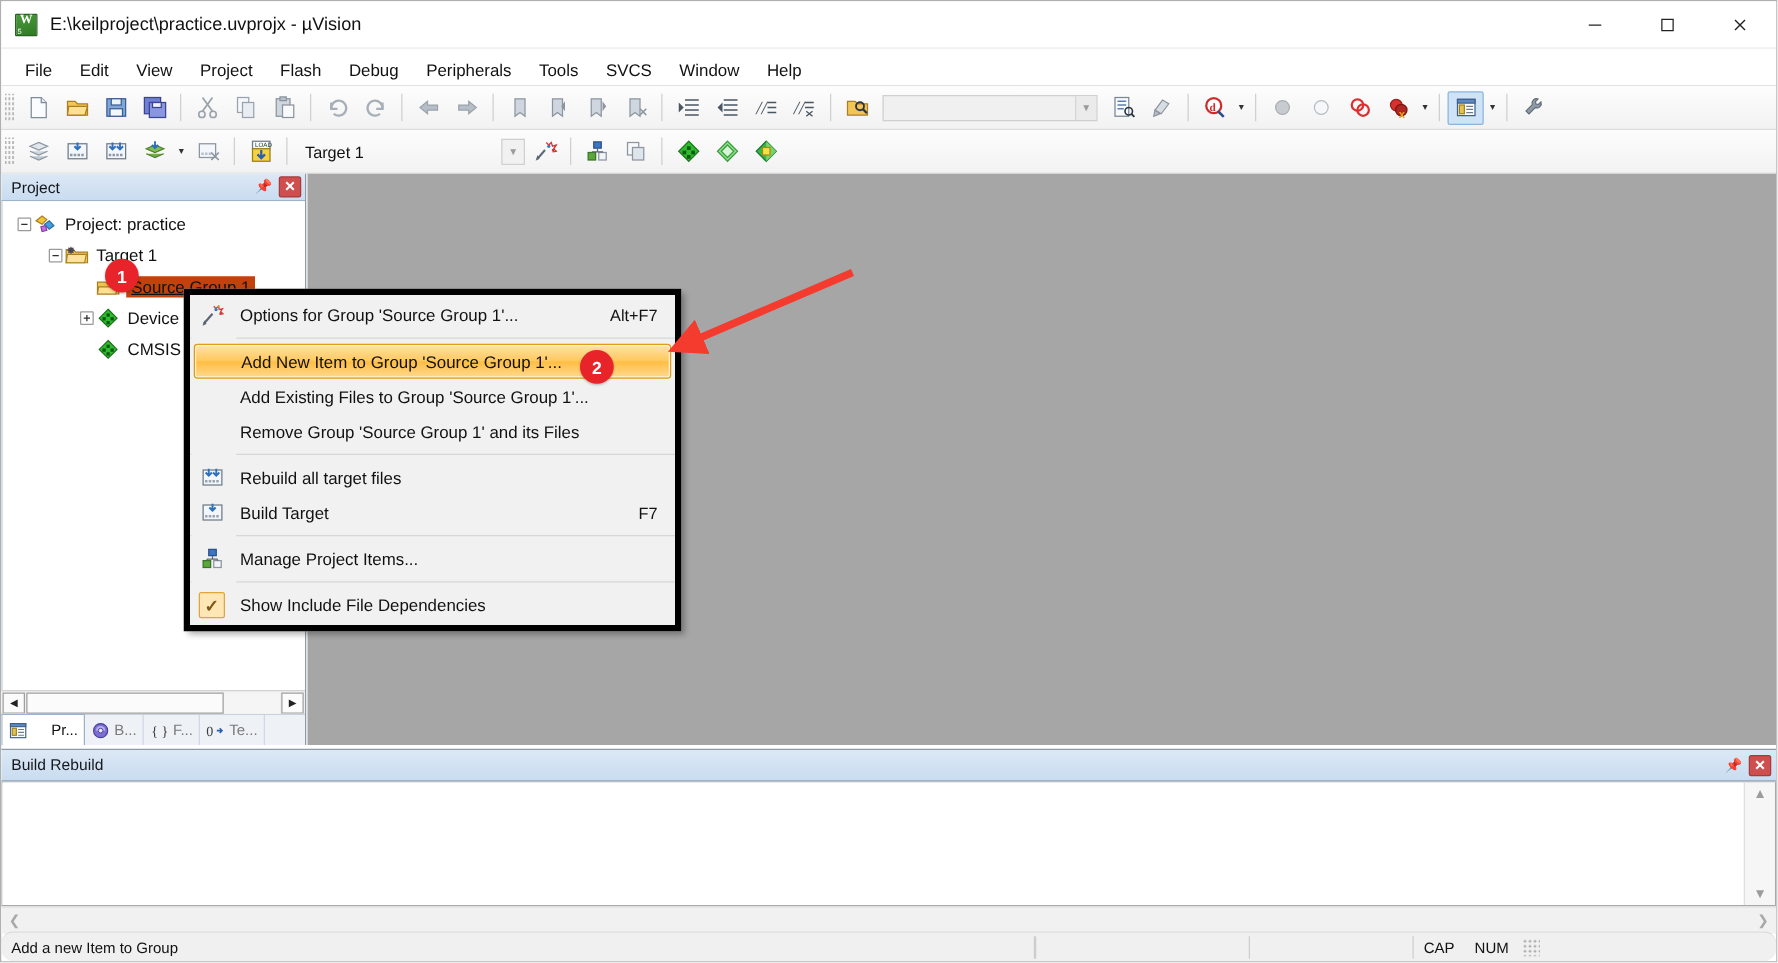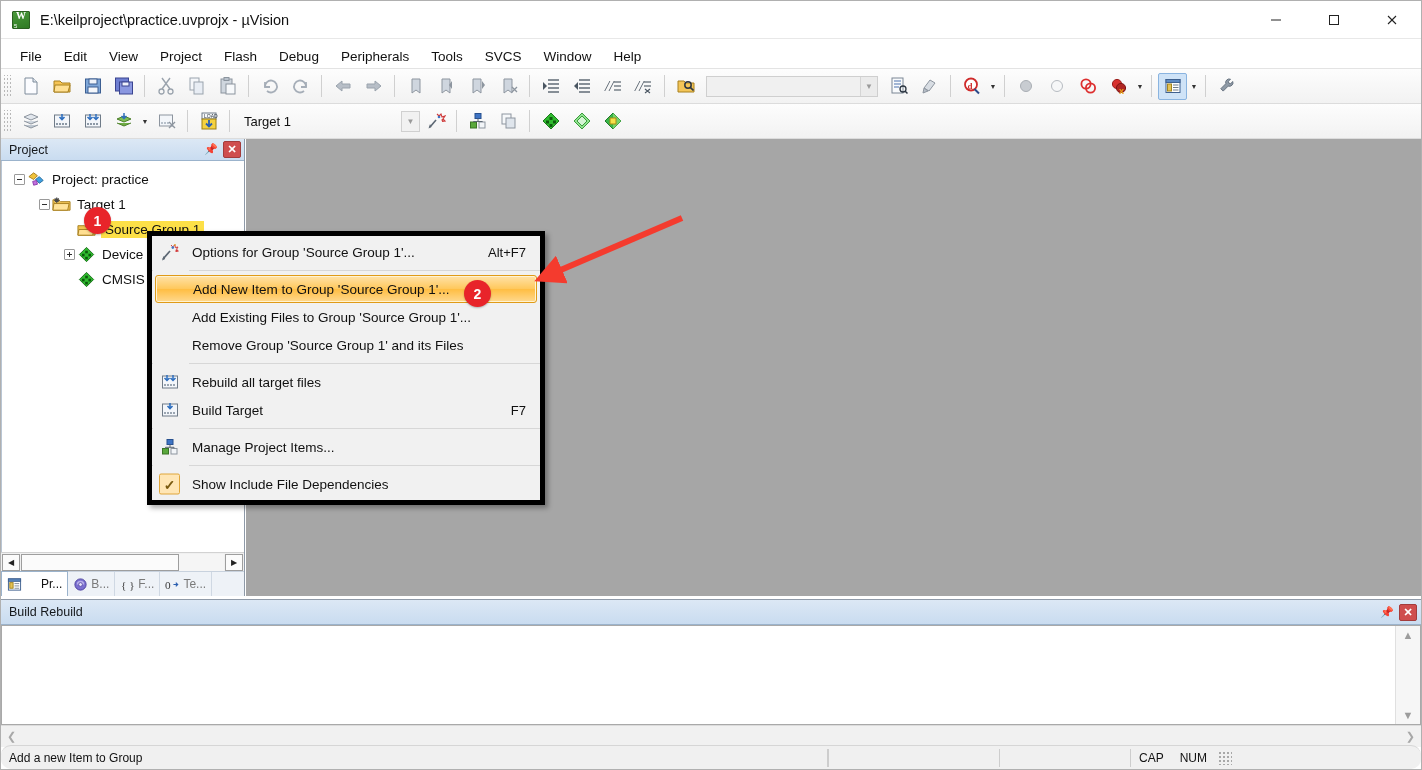--- a/index.html
+++ b/index.html
@@ -143,21 +143,21 @@
   }
   .expander::before {
     content:""; position:absolute; left:2px; right:2px; top:4px; height:1px; background:#2e2e2e;
   }
   .expander.plus::after {
     content:""; position:absolute; top:2px; bottom:2px; left:4px; width:1px; background:#2e2e2e;
   }
   .indent { flex: none; }
   .tree-ico { width: 19px; height: 19px; margin-right: 5px; flex: none; }
   .tree-label { padding-left: 1px; }
-  .tree-row.selected .tree-label { background: #fde047; padding: 1px 4px; }
+  .tree-row.selected .tree-label { background: #c2410c; padding: 1px 4px; text-decoration: underline; }
 
   .hscroll {
     height: 19px; background: #f0f0f0; border-top: 1px solid #d2d2d2;
     display: flex; align-items: center; padding: 0 1px;
   }
   .hs-btn {
     width: 18px; height: 17px; background: #fbfbfb; border: 1px solid #9e9e9e;
     display: flex; align-items: center; justify-content: center; font-size: 8px; color: #222;
   }
   .hs-track { flex: 1; height: 17px; background: #f5f5f5; margin: 0 1px; position: relative; }

